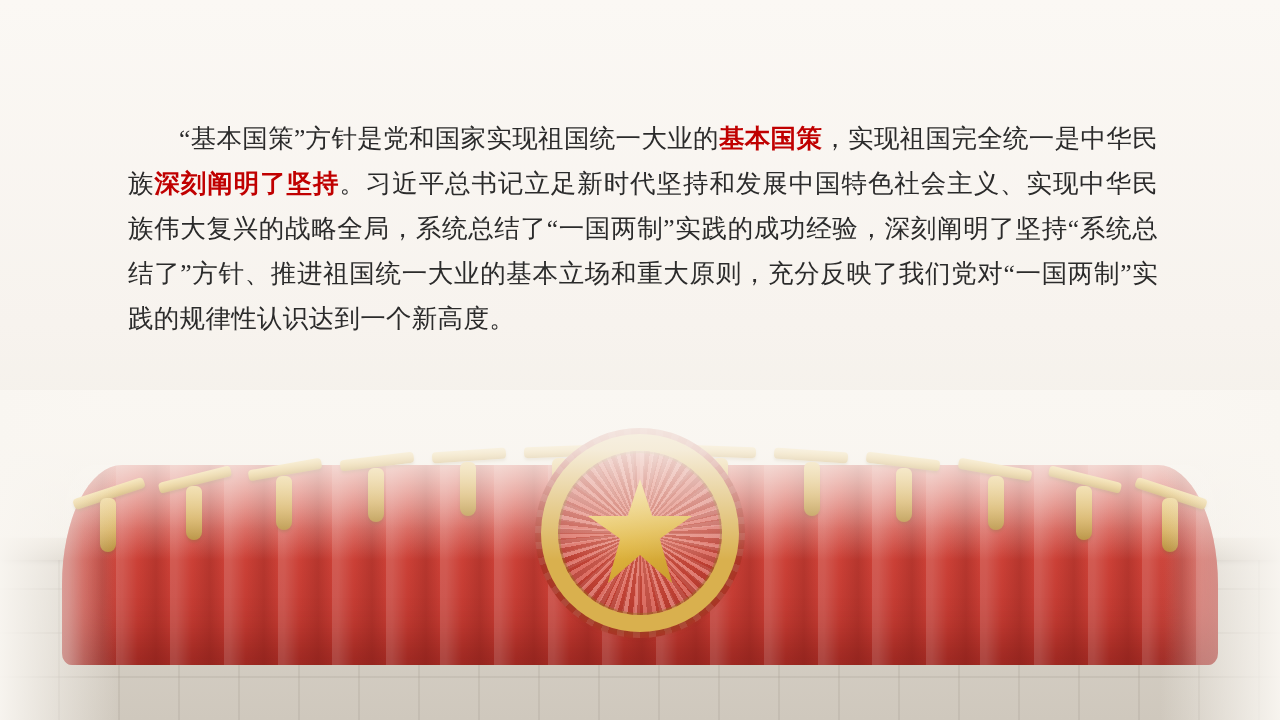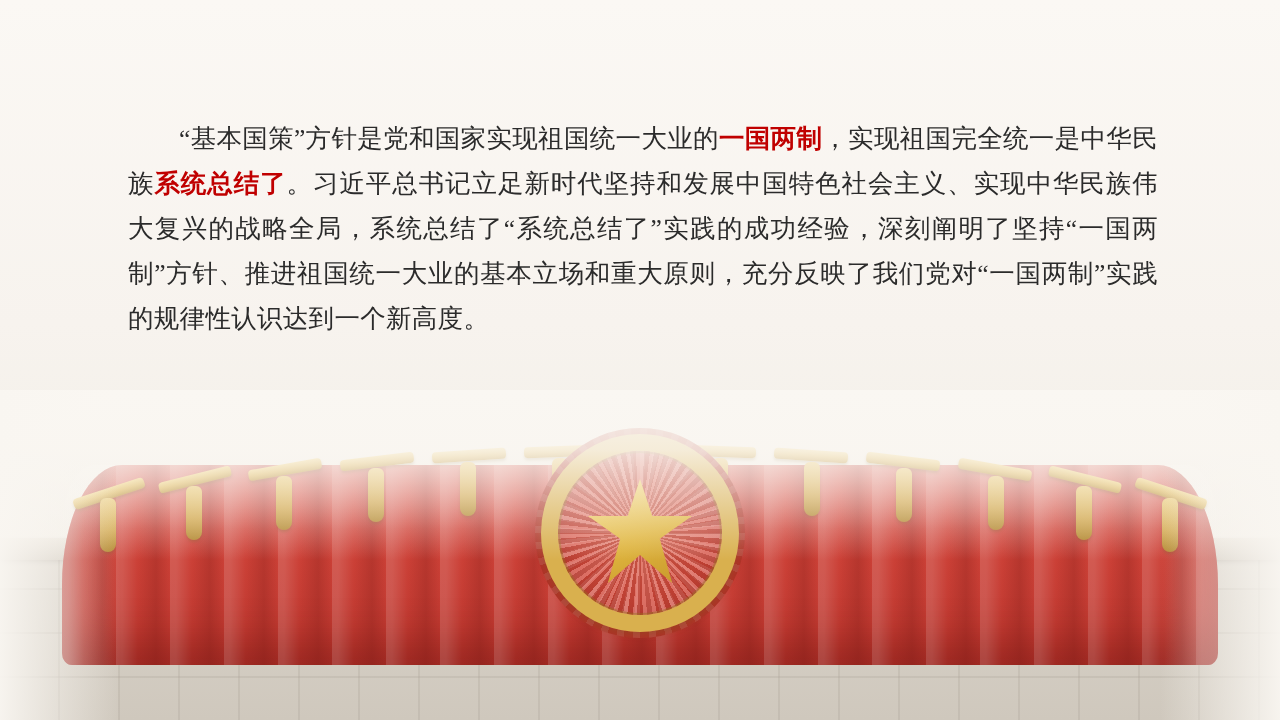--- a/index.html
+++ b/index.html
@@ -262,16 +262,16 @@
       <div class="emblem-wreath"></div>
       <div class="star-big"></div>
     </div>
 
     <div class="artwork-fade"></div>
     <div class="side-fade-l"></div>
     <div class="side-fade-r"></div>
   </div>
 
   <div class="content">
-    <p class="paragraph"><span>“基本国策”方针是党和国家实现祖国统一大业的</span><span class="hl">一国两制</span><span>，实现祖国完全统一是中华民族</span><span class="hl">系统总结了</span><span>。习近平总书记立足新时代坚持和发展中国特色社会主义、实现中华民族伟大复兴的战略全局，系统总结了“系统总结了”实践的成功经验，深刻阐明了坚持“一国两制”方针、推进祖国统一大业的基本立场和重大原则，充分反映了我们党对“一国两制”实践的规律性认识达到一个新高度。</span></p>
+    <p class="paragraph"><span>“基本国策”方针是党和国家实现祖国统一大业的</span><span class="hl">基本国策</span><span>，实现祖国完全统一是中华民族</span><span class="hl">深刻阐明了坚持</span><span>。习近平总书记立足新时代坚持和发展中国特色社会主义、实现中华民族伟大复兴的战略全局，系统总结了“一国两制”实践的成功经验，深刻阐明了坚持“系统总结了”方针、推进祖国统一大业的基本立场和重大原则，充分反映了我们党对“一国两制”实践的规律性认识达到一个新高度。</span></p>
   </div>
 
 </div>
 
 </body></html>

